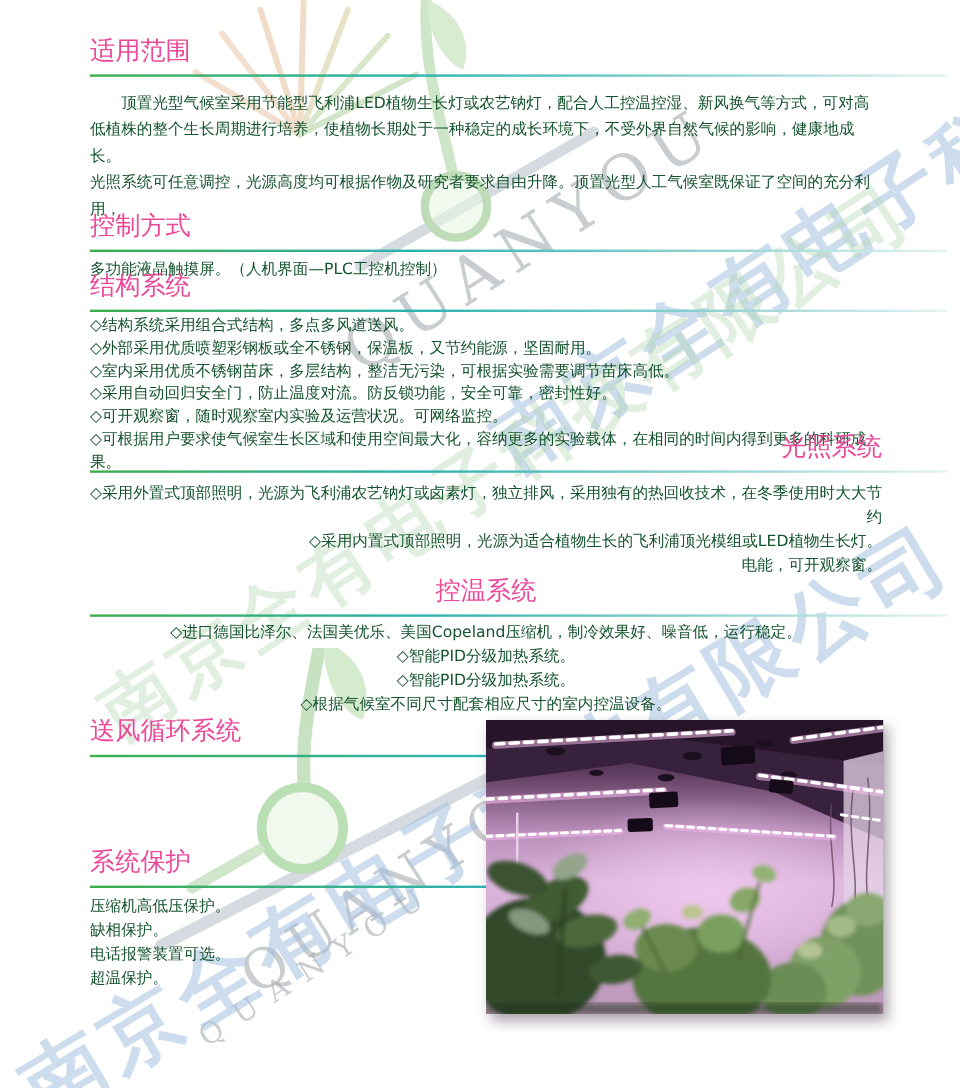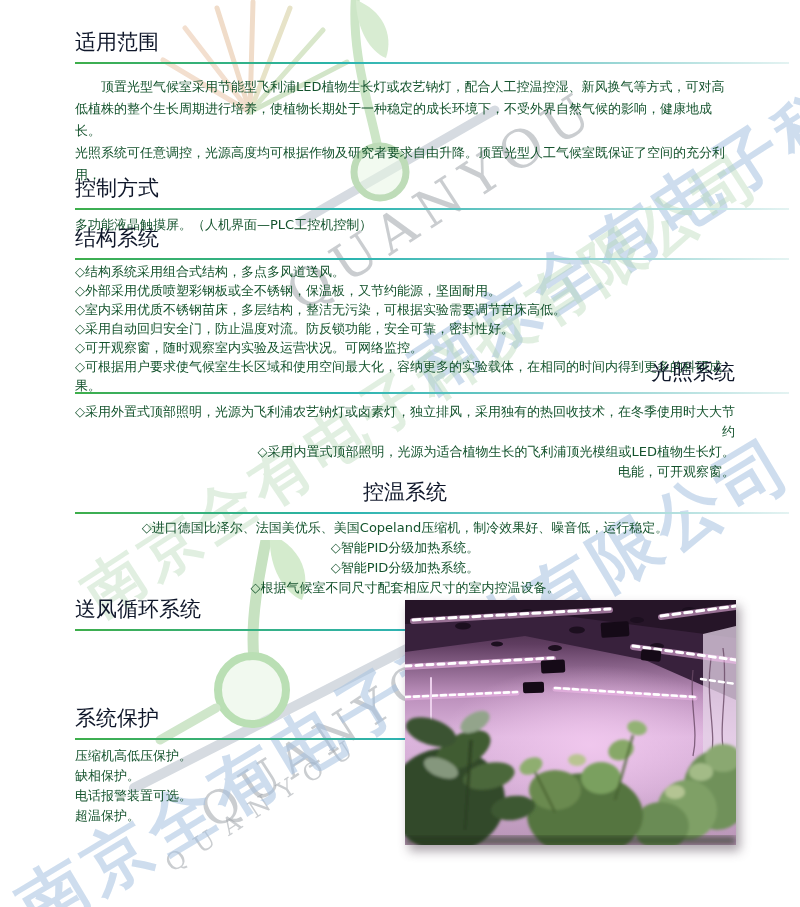--- a/index.html
+++ b/index.html
@@ -23,21 +23,21 @@
     font-family:"DejaVu Serif","Liberation Serif",serif;
     white-space:nowrap;
     transform-origin:0 50%;
   }
   
   .section{position:absolute;left:75px;width:660px;z-index:2;}
   .section h2{
     margin:0 0 7px 0;
     font-size:21px;line-height:25px;
     font-weight:normal;
-    color:#0f172a;
+    color:#ec4899;
   }
   .rule{height:2px;}
   .rule.long{width:714px;background:linear-gradient(90deg,#3eae4b 0%,#2ab4b0 38%,#8fd2d1 72%,#e4f3f2 100%);}
   .rule.short{width:332px;background:linear-gradient(90deg,#3eae4b 0%,#2fb3b4 100%);}
   .body{color:#14532d;font-size:13px;}
   .body .line{display:block;}
   .s0 .body{margin-top:12px;}
   .s0 .line{line-height:22px;}
   .s0 .line.indent{text-indent:2em;}
   .s1 .body{margin-top:5px;}

